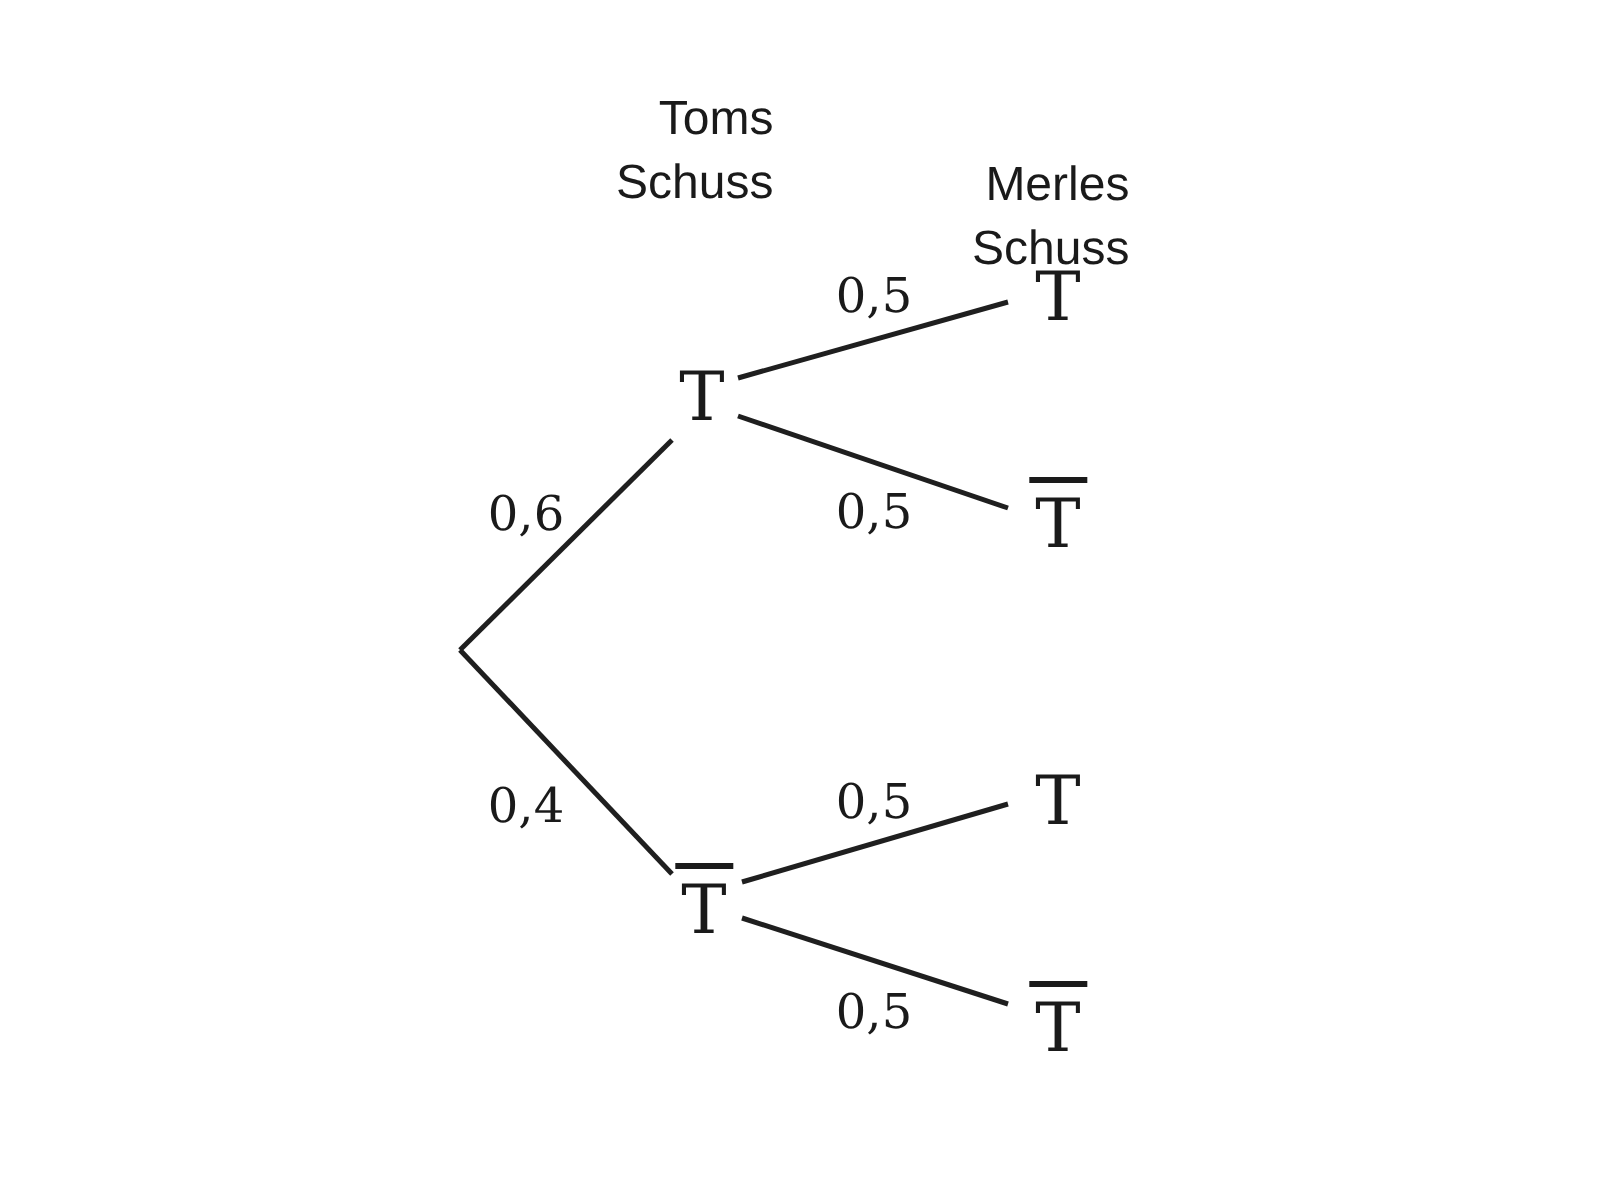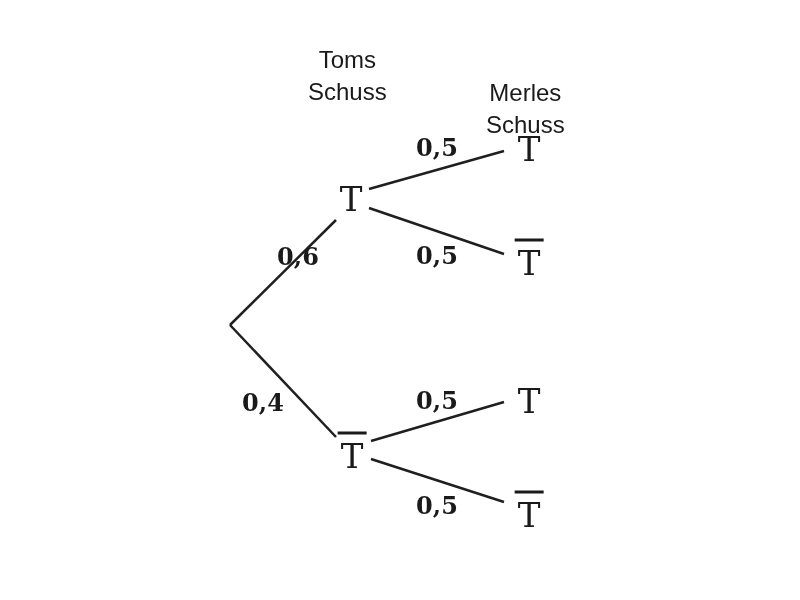--- a/index.html
+++ b/index.html
@@ -22,21 +22,21 @@
     width: 800px;
     height: 600px;
   }
   .col-header {
     position: absolute;
     font-family: "Liberation Sans", sans-serif;
     font-size: 24px;
     line-height: 32px;
     color: #1a1a1a;
     white-space: pre-line;
-    text-align: center;
+    text-align: right;
   }
   .node {
     position: absolute;
     transform: translate(-50%, -50%);
     font-size: 34px;
     color: #1a1a1a;
     line-height: 1;
     text-align: center;
   }
   .node .letter {
@@ -45,21 +45,20 @@
   }
   .node.overline .letter {
     border-top: 3px solid #1a1a1a;
   }
   .prob {
     position: absolute;
     transform: translate(-50%, -50%);
     font-size: 24px;
     color: #1a1a1a;
     line-height: 1;
-    font-weight: bold;
   }
 </style>
 </head>
 <body>
 
 <div id="canvas">
 
   <svg id="lines" viewBox="0 0 800 600">
     <line x1="230" y1="325" x2="336" y2="220" stroke="#1f1f1f" stroke-width="2.5"></line>
     <line x1="230" y1="325" x2="336" y2="437" stroke="#1f1f1f" stroke-width="2.5"></line>
@@ -67,21 +66,21 @@
     <line x1="369" y1="208" x2="504" y2="254" stroke="#1f1f1f" stroke-width="2.5"></line>
     <line x1="371" y1="441" x2="504" y2="402" stroke="#1f1f1f" stroke-width="2.5"></line>
     <line x1="371" y1="459" x2="504" y2="502" stroke="#1f1f1f" stroke-width="2.5"></line>
   </svg>
 
   <div class="col-header" style="left:308px; top:44px;">Toms
 Schuss</div>
   <div class="col-header" style="left:486px; top:44px;margin-top:33px;">Merles
 Schuss</div>
 
-  <div class="prob" style="left:263px; top:257px;margin-left:35px;">0,6</div>
+  <div class="prob" style="left:263px; top:257px;">0,6</div>
   <div class="prob" style="left:263px; top:403px;">0,4</div>
 
   <div class="node" style="left:351px; top:197px;">
     <span class="letter">T</span>
   </div>
   <div class="node overline" style="left:352px; top:452px;">
     <span class="letter">T</span>
   </div>
 
   <div class="prob" style="left:437px; top:148px;">0,5</div>

